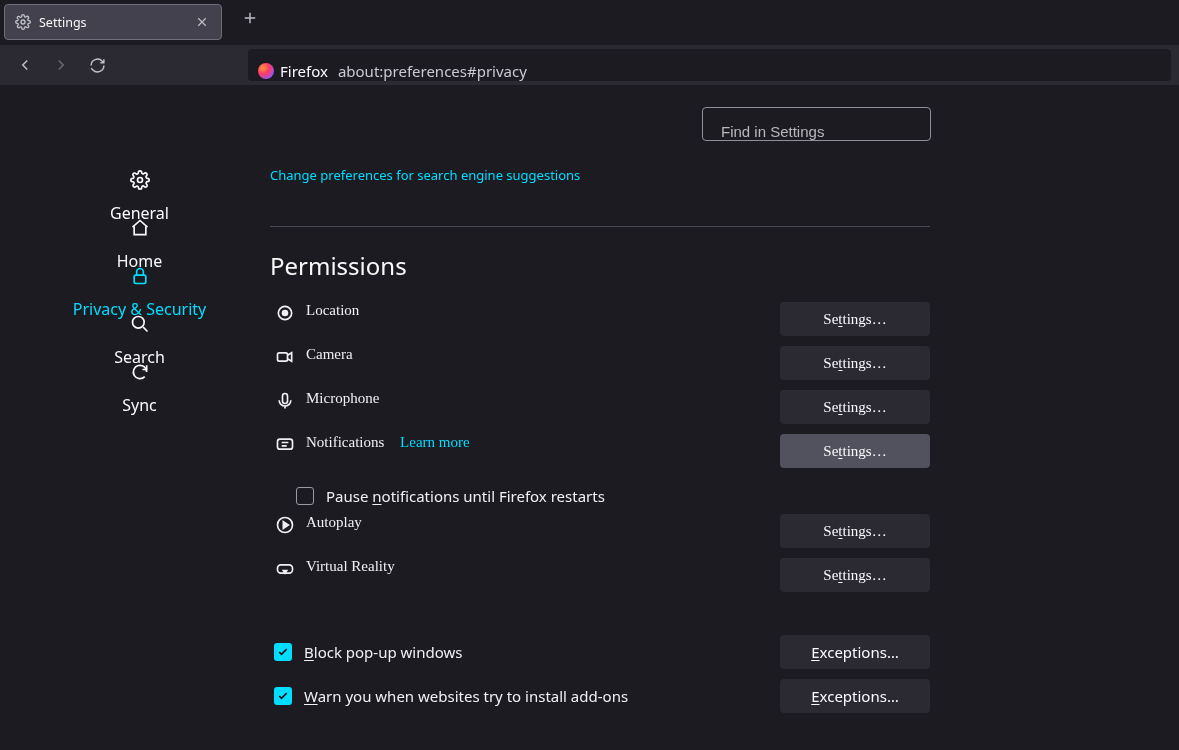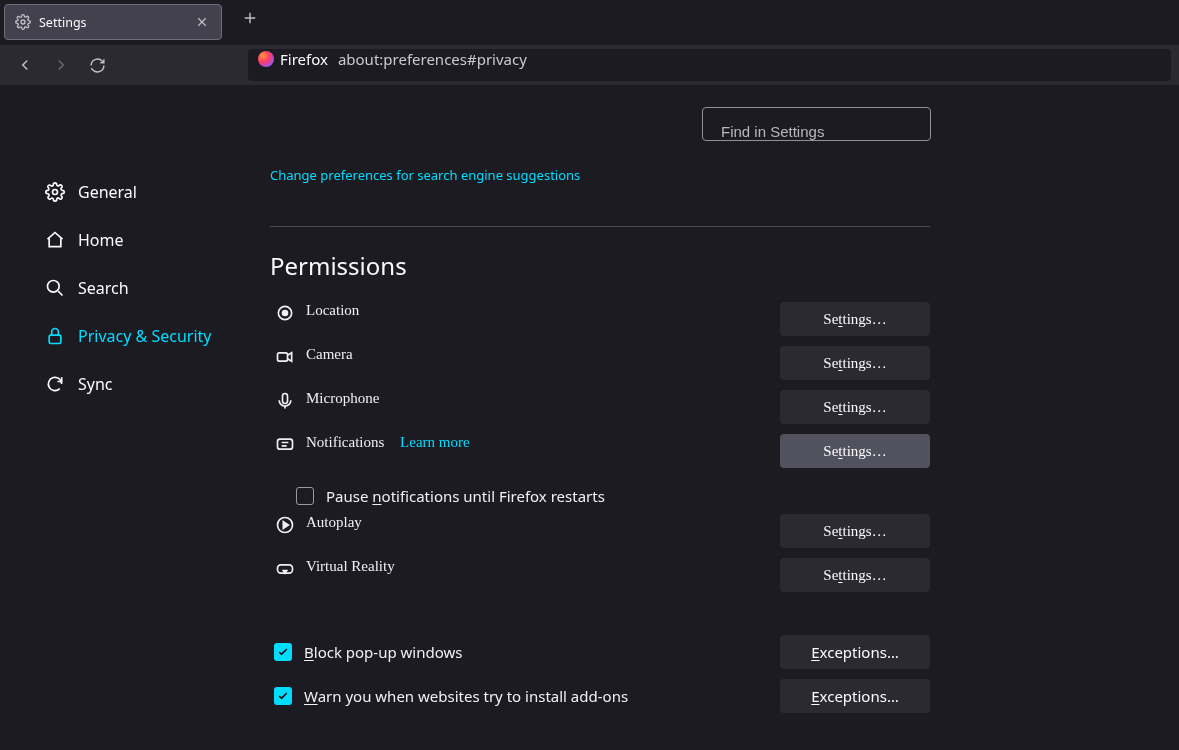--- a/index.html
+++ b/index.html
@@ -52,21 +52,21 @@
     width: 34px; height: 34px; display:flex; align-items:center; justify-content:center; color:#bfbfc6; border-radius:4px;
   }
   .tbtn.disabled { color:#6a6a73; }
   .urlbar {
     margin-left: 132px;
     flex: 1;
     height: 32px;
     background: #1c1b22;
     border-radius: 4px;
     display: flex;
-    align-items: flex-start;
+    align-items: flex-end;
     padding: 0 10px;
     gap: 10px;
     font-size: 15px;
     color: #aeaeb7;
   }
   .urlbar .ffident { display:flex; align-items:center; gap:6px; color:#fbfbfe; font-size:15px; }
   .ffcircle { width:16px; height:16px; border-radius:50%; background: radial-gradient(circle at 30% 30%, #ff9640 0%, #ff3a63 40%, #9059ff 80%, #0060df 100%); }
   .urlbar .path   { color:#c9c9d1; }
   
   .content {
@@ -79,20 +79,21 @@
   }
   .navitem {
     display: flex;
     align-items: center;
     gap: 12px;
     height: 44px;
     font-size: 16px;
     color: #fbfbfe;
     margin-bottom: 4px;
     cursor: pointer;
+    flex-direction: column;
   }
   .navitem.active { color: #00ddff; }
   .navitem .navicon { width: 22px; height: 22px; display:flex; align-items:center; justify-content:center; }
   .mainwrap {
     flex: 1;
     position: relative;
     padding-top: 15px;
   }
   .search {
     position: absolute;
@@ -223,37 +224,37 @@
     </div>
     <div class="navitem">
       <span class="navicon">
         <svg viewBox="0 0 24 24" width="20" height="20" fill="none" stroke="currentColor" stroke-width="2">
             <path d="M3 11l9-8 9 8"></path>
             <path d="M5 10v10h14V10"></path>
           </svg>
       </span>
       <span>Home</span>
     </div>
+    <div class="navitem active">
+      <span class="navicon">
+        <svg viewBox="0 0 24 24" width="20" height="20" fill="none" stroke="currentColor" stroke-width="2">
+            <rect x="5" y="11" width="14" height="10" rx="2"></rect>
+            <path d="M8 11V7a4 4 0 0 1 8 0v4"></path>
+          </svg>
+      </span>
+      <span>Privacy &amp; Security</span>
+    </div>
     <div class="navitem">
       <span class="navicon">
         <svg viewBox="0 0 24 24" width="20" height="20" fill="none" stroke="currentColor" stroke-width="2">
             <circle cx="10" cy="10" r="7"></circle>
             <path d="M21 21l-5.2-5.2"></path>
           </svg>
       </span>
       <span>Search</span>
-    </div>
-    <div class="navitem active">
-      <span class="navicon">
-        <svg viewBox="0 0 24 24" width="20" height="20" fill="none" stroke="currentColor" stroke-width="2">
-            <rect x="5" y="11" width="14" height="10" rx="2"></rect>
-            <path d="M8 11V7a4 4 0 0 1 8 0v4"></path>
-          </svg>
-      </span>
-      <span>Privacy &amp; Security</span>
     </div>
     <div class="navitem">
       <span class="navicon">
         <svg viewBox="0 0 24 24" width="20" height="20" fill="none" stroke="currentColor" stroke-width="2">
             <path d="M20 12a8 8 0 1 0-2.3 5.6"></path>
             <path d="M20 4v5h-5"></path>
           </svg>
       </span>
       <span>Sync</span>
     </div>

